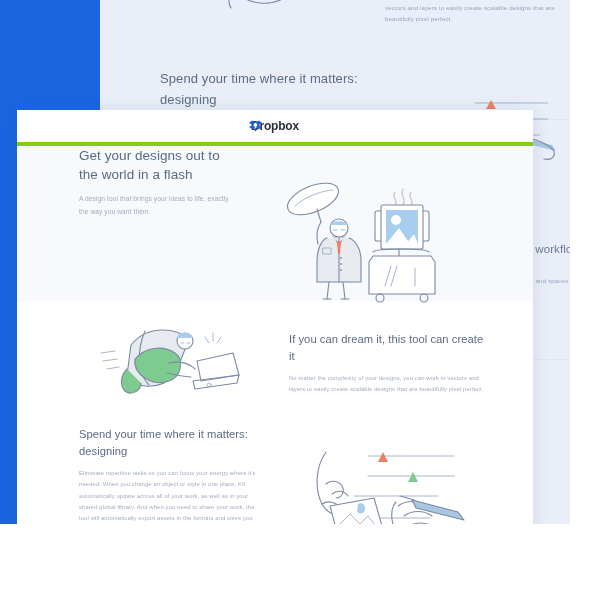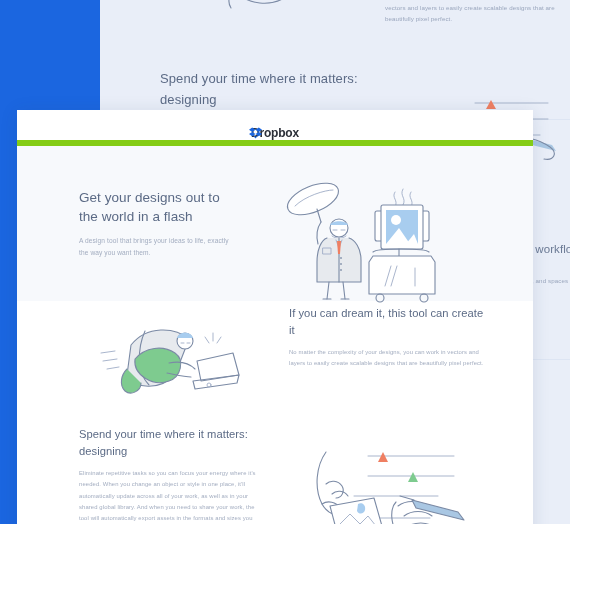--- a/index.html
+++ b/index.html
@@ -45,36 +45,36 @@
   
   .card {
     position: absolute; left: 17px; top: 110px;
     width: 516px; height: 500px;
     background: #ffffff;
     box-shadow: 0 2px 16px rgba(40,60,100,.13);
     overflow: hidden;
   }
   .card-header {
     height: 36px; background:#ffffff;
-    display: flex; align-items: flex-end; justify-content: center;
-    border-bottom: 6px solid #84cc16;
+    display: flex; align-items: center; justify-content: center;
+    border-bottom: 4px solid #84cc16;
   }
   .logo-wrap { position: relative; display: inline-flex; align-items: center; }
   .logo-text {
     font-size: 12px; font-weight: 700; color: #2b2f38;
     letter-spacing: -.2px;
   }
   .logo-mark {
     position: absolute; left: -2px; top: 50%; transform: translateY(-50%);
     width: 13px; height: 13px;
   }
 
   .hero {
     background: #f7f9fc; height: 155px; position: relative;
-    display: flex; align-items: center;
+    display: flex; align-items: flex-start;
   }
   .hero-copy { padding-left: 62px; width: 215px; }
   .h-title {
     font-size: 13.5px; line-height: 19px; color: #5b6a85; font-weight: 400;
     letter-spacing: .05px; margin-bottom: 9px;
   }
   .h-body {
     font-size: 6.6px; line-height: 12.5px; color: #a3adc0; letter-spacing: .1px;
   }
   .hero-art { position: absolute; left: 262px; top: 32px; }
@@ -244,21 +244,21 @@
           <path class="ln-t" d="M84 24 L87 24 M90 24 L93 24"></path>
 
           <path class="ln-t" d="M108 18 L112 24 M116 14 L116 22 M124 18 L120 24"></path>
 
           <path class="fl-w" d="M100 42 L136 34 L142 56 L104 62 Z"></path>
           <path class="ln" d="M100 42 L136 34 L142 56 L104 62 Z"></path>
           <path class="ln" d="M96 62 L142 56 L140 64 L98 70 Z"></path>
           <circle class="ln-t" cx="112" cy="66" r="2" fill="none"></circle>
         </svg>
 
-        <div class="copy" style="left:272px;top:4px;width:198px;">
+        <div class="copy" style="left:272px;top:30px;width:198px;">
           <div class="r-title">If you can dream it, this tool can create it</div>
           <div class="r-body">No matter the complexity of your designs, you can work in vectors and layers to easily create scalable designs that are beautifully pixel perfect.</div>
         </div>
       </div>
 
       <div class="row" style="height:145px;">
         <div class="copy" style="left:62px;top:10px;width:185px;">
           <div class="r-title">Spend your time where it matters: designing</div>
           <div class="r-body">Eliminate repetitive tasks so you can focus your energy where it's needed. When you change an object or style in one place, it'll automatically update across all of your work, as well as in your shared global library.  And when you need to share your work, the tool will automatically export assets in the formats and sizes you need them in, so that they work with all your other tools.</div>
         </div>

